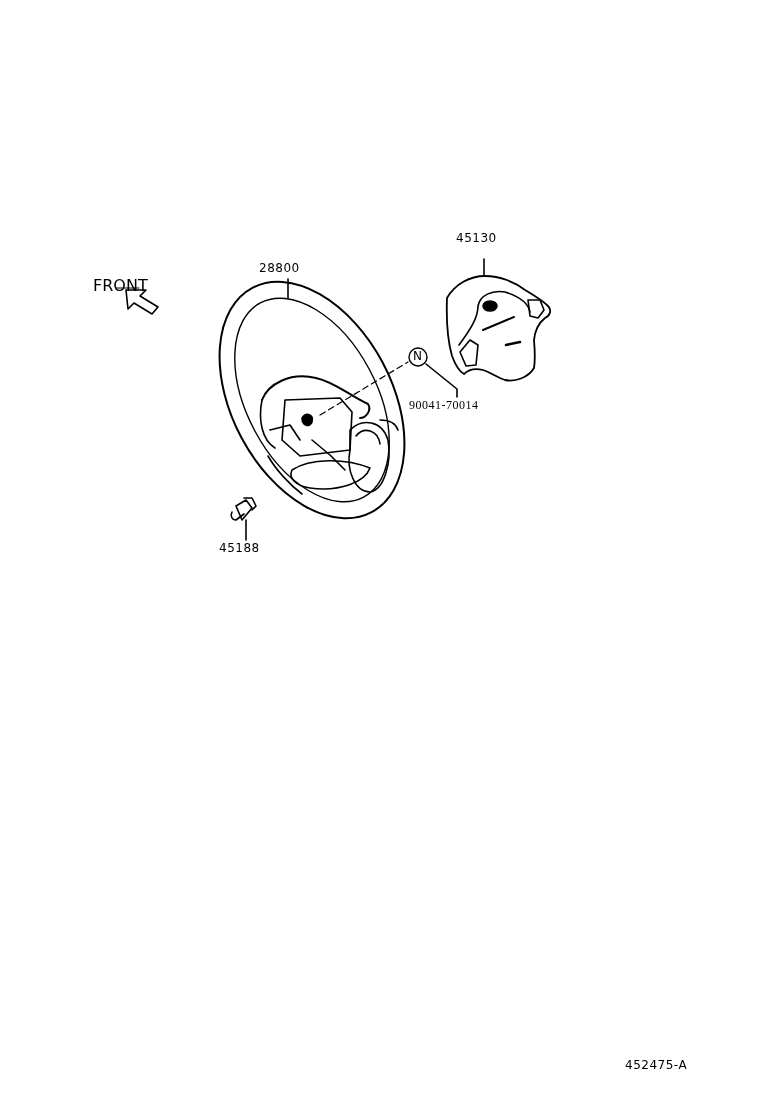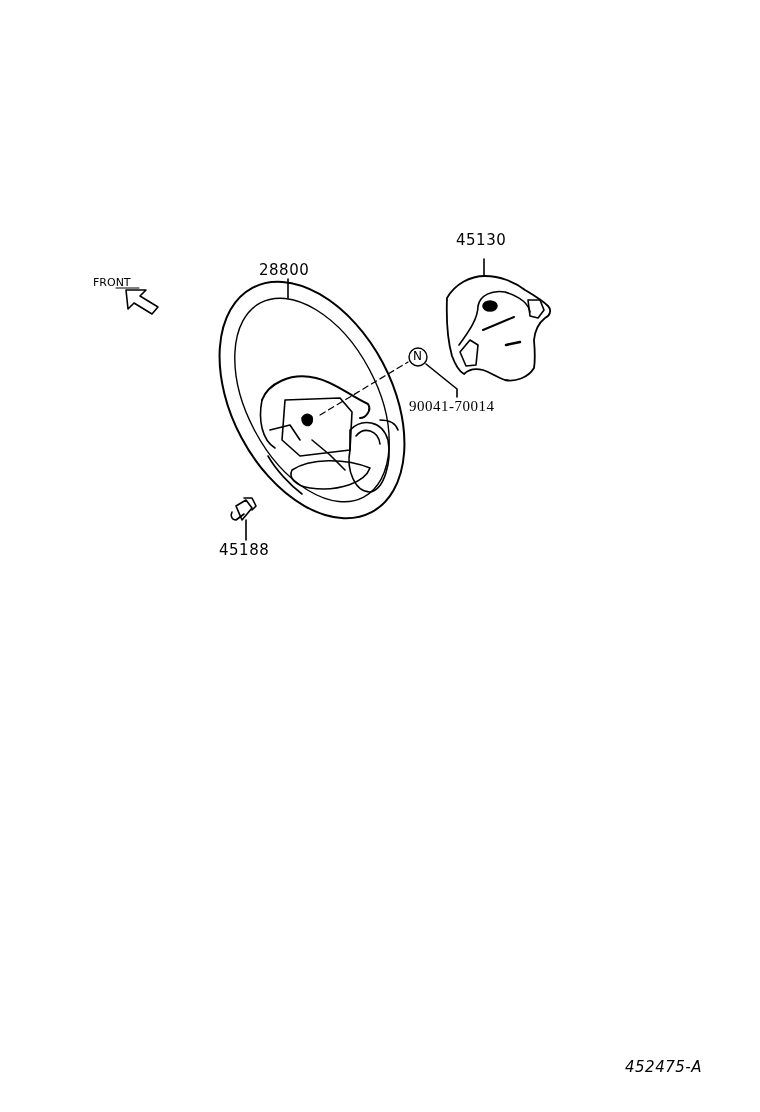--- a/index.html
+++ b/index.html
@@ -1,19 +1,19 @@
 <!DOCTYPE html>
 <html><head>
   <meta charset="utf-8">
   <style>
     html, body { margin: 0; padding: 0; background: #ffffff; }
     body { width: 760px; height: 1112px; position: relative; overflow: hidden; font-family: "DejaVu Sans Mono", "Liberation Mono", monospace; }
     .canvas { position: absolute; left: 0; top: 0; width: 760px; height: 1112px; }
-    .label { position: absolute; font-family: "DejaVu Sans", "Liberation Sans", sans-serif; font-size: 15px; color: #000; letter-spacing: 0.5px; white-space: nowrap; }
-    .front-label { font-size: 11px; letter-spacing: 0; }
+    .label { position: absolute; font-family: "DejaVu Sans", "Liberation Sans", sans-serif; font-size: 12px; color: #000; letter-spacing: 0.5px; white-space: nowrap; }
+    .front-label { font-size: 16px; letter-spacing: 0; }
     svg { position: absolute; left: 0; top: 0; }
   </style>
 </head>
 <body>
 
 <div class="canvas">
 
   <svg width="760" height="1112" viewBox="0 0 760 1112">
     <g fill="none" stroke="#000" stroke-width="1.6" stroke-linecap="round" stroke-linejoin="round">
 
@@ -66,14 +66,14 @@
       </g>
     </g>
   </svg>
 
   <div class="label front-label" style="left:93px; top:276px;">FRONT</div>
   <div class="label" style="left:259px; top:261px;">28800</div>
   <div class="label" style="left:456px; top:231px;">45130</div>
   <div class="label" style="left:219px; top:541px;">45188</div>
   <div class="label" style="left:409px; top:398px;font-family:Liberation Serif, serif;">90041-70014</div>
   <div class="label" style="left:413px; top:349px; font-size:12px;">N</div>
-  <div class="label" style="left:625px; top:1058px;font-style:italic;">452475-A</div>
+  <div class="label" style="left:625px; top:1058px;">452475-A</div>
 </div>
 
 </body></html>

